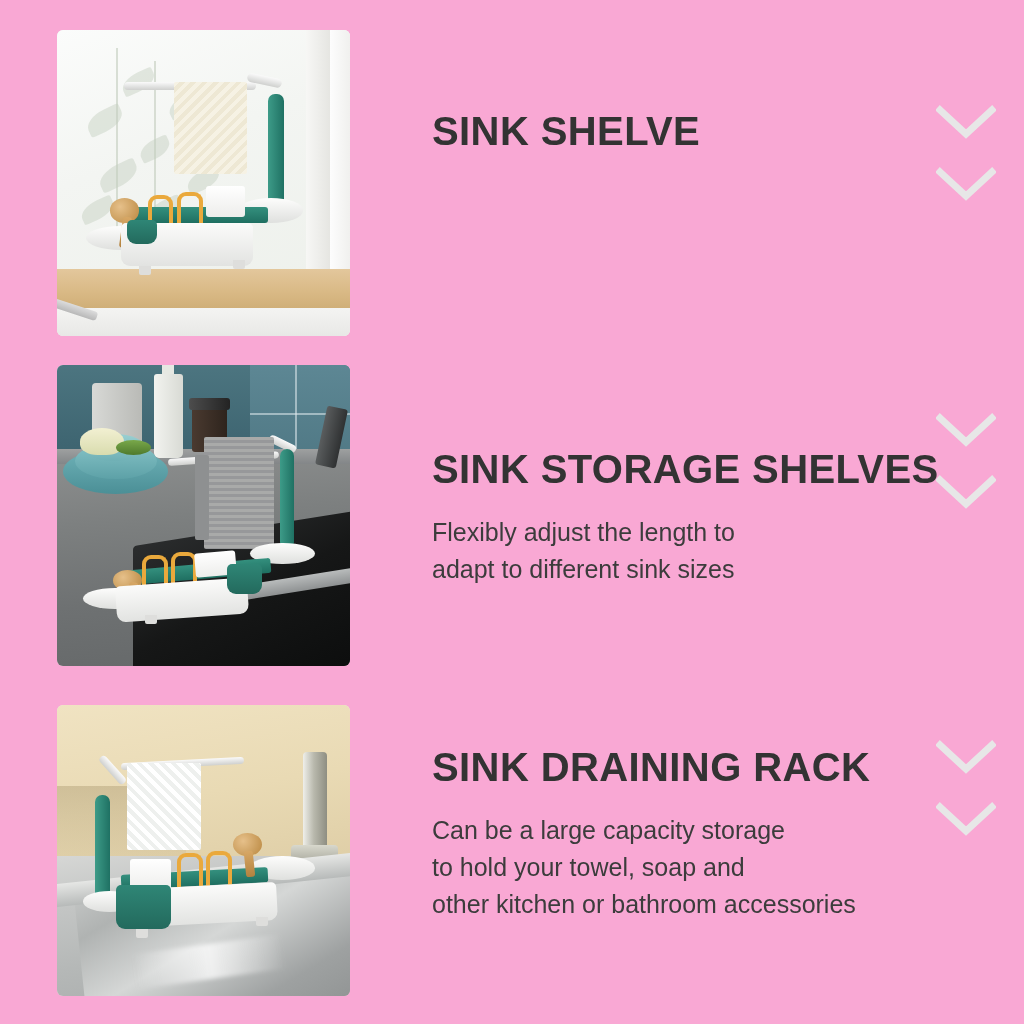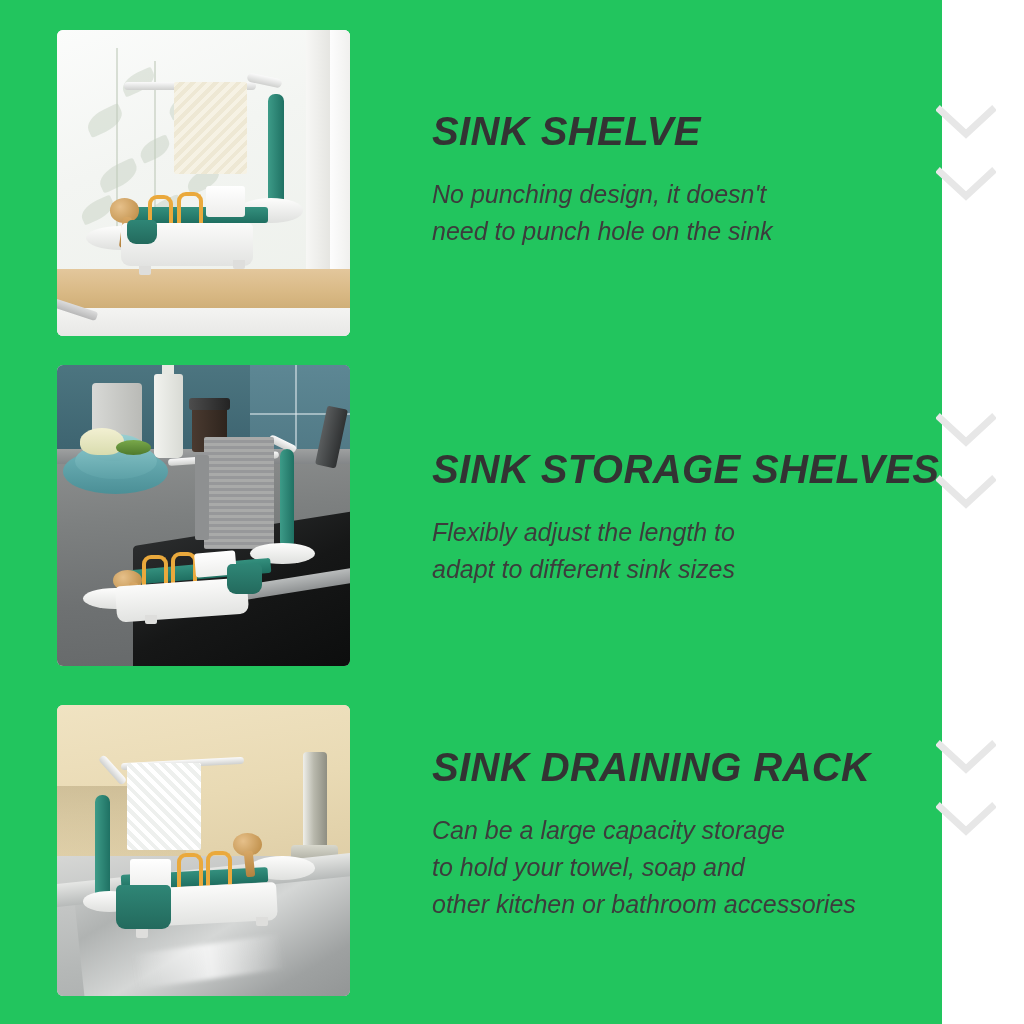--- a/index.html
+++ b/index.html
@@ -3,21 +3,21 @@
 <meta charset="utf-8">
 <style>
   html,body{margin:0;padding:0;}
   body{
     width:1024px;height:1024px;
     background:#ffffff;
     font-family:"Liberation Sans", sans-serif;
     overflow:hidden;
     position:relative;
   }
-  .page{position:relative;width:942px;height:1024px;background:#22c55e;font-style:italic;}
+  .page{position:relative;width:1024px;height:1024px;background:#f9a8d4;}
 
   .block{position:absolute;left:0;width:1024px;}
   #block-0{top:30px;height:306px;}
   #block-1{top:365px;height:301px;}
   #block-2{top:705px;height:291px;}
 
   
   .photo{
     position:absolute;left:57px;top:0;
     width:293px;height:100%;
@@ -183,22 +183,20 @@
           <div class="rk-basin" style="left:22%;top:63%;width:45%;height:14%;"></div>
           <div class="rk-basin-teal" style="left:24%;top:62%;width:10%;height:8%;"></div>
           <div class="rk-foot" style="left:28%;top:77%;width:4%;height:3%;"></div>
           <div class="rk-foot" style="left:60%;top:75%;width:4%;height:3%;"></div>
         </div>
       </div>
     </div>
 
     <div class="text-col">
       <h2 class="heading">SINK SHELVE</h2>
-      <p class="body-text">No punching design, it doesn't
-need to punch hole on the sink</p>
     </div>
 
     <div class="chevs">
       <svg class="chev" viewBox="0 0 60 40">
         <path d="M4 8 L30 32 L56 8" fill="none" stroke="#e7e7e7" stroke-width="7" stroke-linecap="square"></path>
       </svg>
       <svg class="chev" viewBox="0 0 60 40">
         <path d="M4 8 L30 32 L56 8" fill="none" stroke="#e7e7e7" stroke-width="7" stroke-linecap="square"></path>
       </svg>
     </div>

